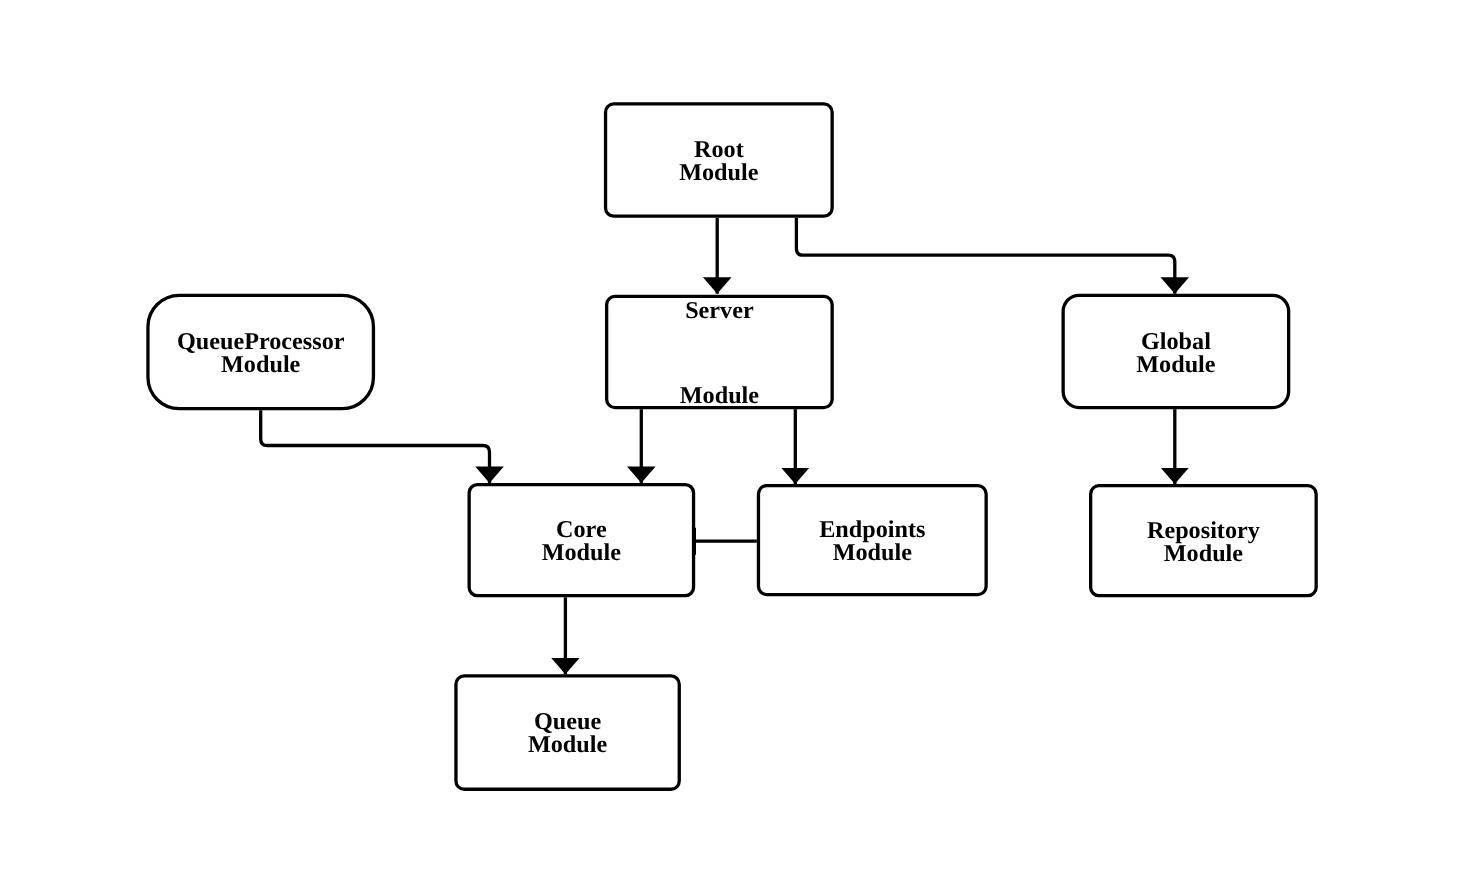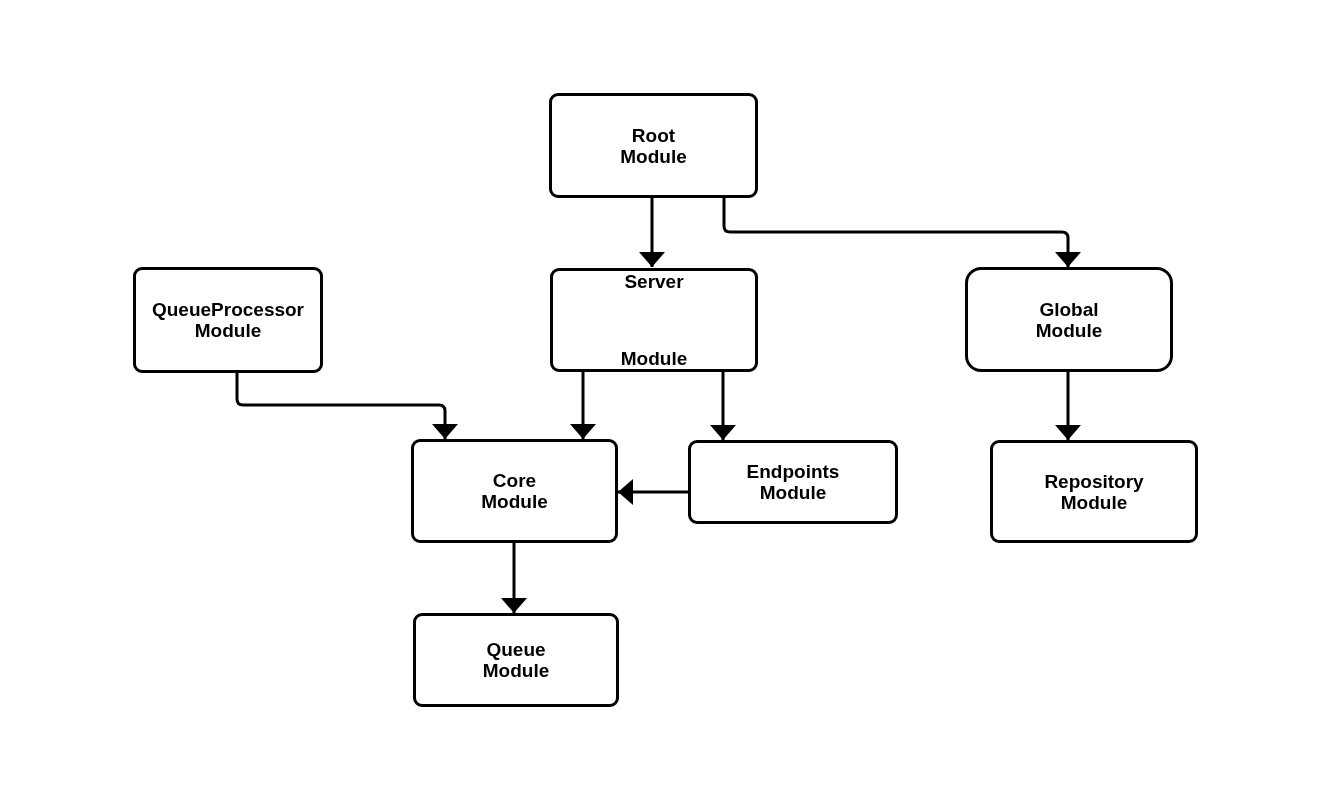--- a/index.html
+++ b/index.html
@@ -33,23 +33,23 @@
   .node {
     position: absolute;
     box-sizing: border-box;
     border: 3px solid var(--stroke, #000000);
     border-radius: 9px;
     background: var(--node-fill, #ffffff);
     display: flex;
     flex-direction: column;
     align-items: center;
     justify-content: center;
-    font-family: Liberation Sans, sans-serif;
+    font-family: Liberation Serif, serif;
     font-weight: bold;
-    font-size: 19px;
+    font-size: 22px;
     line-height: 21px;
     color: var(--text, #000000);
     text-align: center;
     white-space: nowrap;
   }
 </style>
 </head>
 <body>
 
 <div class="canvas">
@@ -65,41 +65,41 @@
       <path class="edge" marker-end="url(#arrowhead)" d="M 583 372 L 583 439"></path>
       <path class="edge" marker-end="url(#arrowhead)" d="M 723 372 L 723 440"></path>
       <path class="edge" marker-end="url(#arrowhead)" d="M 1068 372 L 1068 440"></path>
       <path class="edge" marker-end="url(#arrowhead)" d="M 688 492 L 618 492"></path>
       <path class="edge" marker-end="url(#arrowhead)" d="M 514 543 L 514 613"></path>
     </svg>
 <div class="node" style="left: 549px; top: 93px; width: 209px; height: 105px;">
       <div class="node-line">Root</div>
       <div class="node-line">Module</div>
     </div>
-    <div class="node" style="left: 133px; top: 267px; width: 190px; height: 106px;">
+    <div class="node" style="left: 133px; top: 267px; width: 208px; height: 106px; border-radius: 30px;">
       <div class="node-line">QueueProcessor</div>
       <div class="node-line">Module</div>
     </div>
     <div class="node" style="left: 550px; top: 268px; width: 208px; height: 104px; justify-content: space-between;">
       <div class="node-line">Server</div>
       <div class="node-line">Module</div>
     </div>
     <div class="node" style="left: 965px; top: 267px; width: 208px; height: 105px; border-radius: 16px;">
       <div class="node-line">Global</div>
       <div class="node-line">Module</div>
     </div>
-    <div class="node" style="left: 411px; top: 439px; width: 207px; height: 104px;">
+    <div class="node" style="left: 425px; top: 439px; width: 207px; height: 104px;">
       <div class="node-line">Core</div>
       <div class="node-line">Module</div>
     </div>
-    <div class="node" style="left: 688px; top: 440px; width: 210px; height: 84px;">
+    <div class="node" style="left: 688px; top: 440px; width: 210px; height: 102px;">
       <div class="node-line">Endpoints</div>
       <div class="node-line">Module</div>
     </div>
     <div class="node" style="left: 966px; top: 440px; width: 208px; height: 103px; margin-left: 24px;">
       <div class="node-line">Repository</div>
       <div class="node-line">Module</div>
     </div>
-    <div class="node" style="left: 413px; top: 613px; width: 206px; height: 94px;">
+    <div class="node" style="left: 413px; top: 613px; width: 206px; height: 106px;">
       <div class="node-line">Queue</div>
       <div class="node-line">Module</div>
     </div>
   </div>
 
 </body></html>

